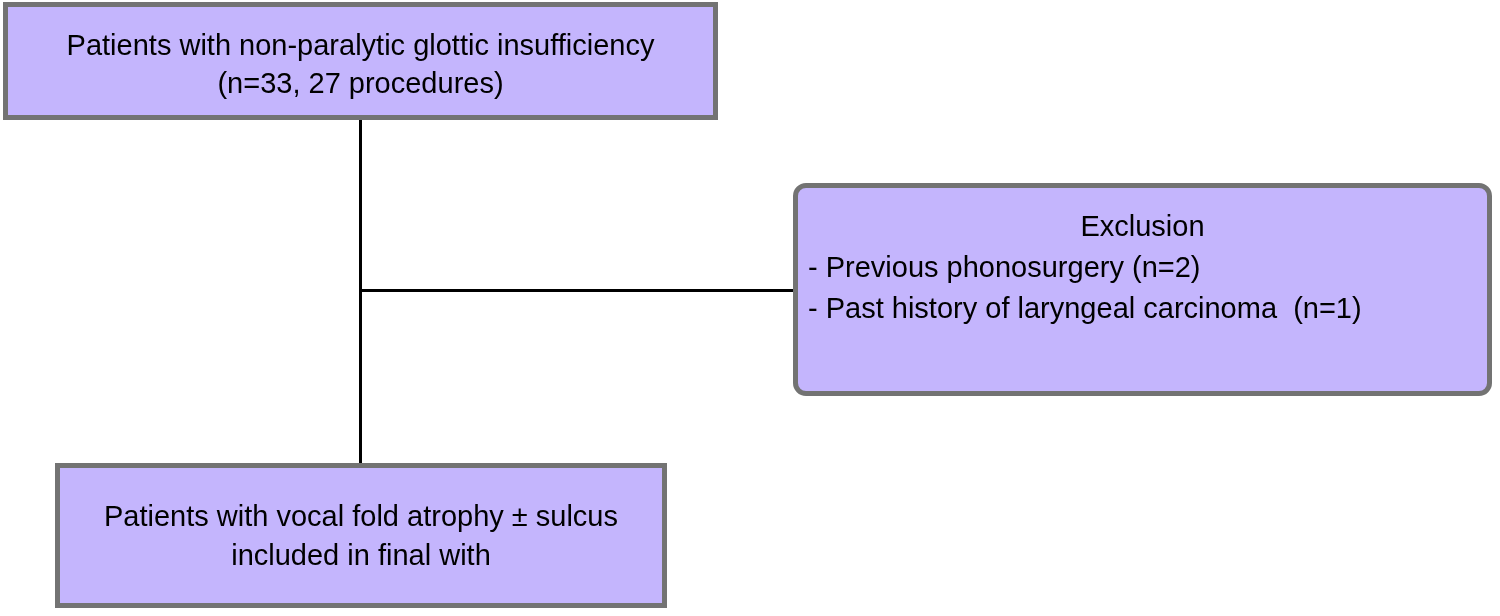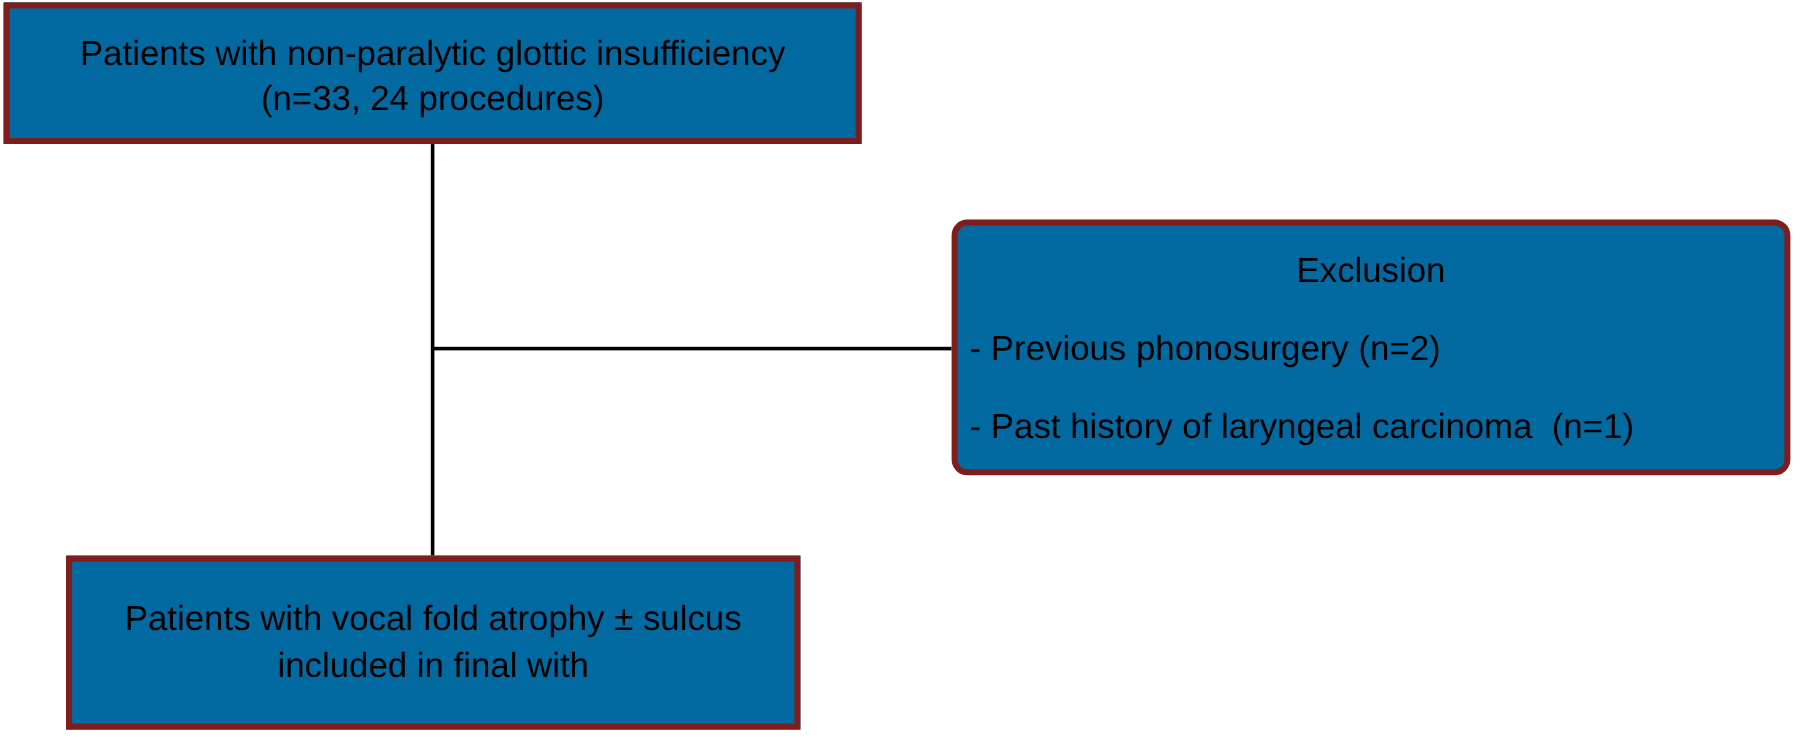--- a/index.html
+++ b/index.html
@@ -8,22 +8,22 @@
     position: relative;
     width: 1500px;
     height: 616px;
     background: #ffffff;
     font-family: "Liberation Sans", "DejaVu Sans", sans-serif;
     color: #000000;
     overflow: hidden;
   }
   .box {
     position: absolute;
-    border: 5px solid #7f1d1d;
-    background: #0369a1;
+    border: 5px solid #737373;
+    background: #c4b5fd;
   }
   .top-box {
     left: 3px; top: 2px;
     width: 715px; height: 118px;
     display: flex; flex-direction: column;
     justify-content: center; align-items: center;
     padding-top: 6px;
     text-align: center;
     font-size: 29px; line-height: 38px;
   }
@@ -40,21 +40,20 @@
     width: 699px; height: 213px;
     padding: 18px 10px 0 10px;
     font-size: 29px; line-height: 41px; border-radius: 13px;
   }
   .exclusion-title {
     text-align: center;
   }
   .exclusion-item {
     text-align: left;
     white-space: pre-wrap;
-    margin-top: 24px;
   }
   .connector {
     position: absolute;
     background: #000000;
   }
   .v-line {
     left: 359px; top: 120px;
     width: 3px; height: 343px;
   }
   .h-line {
@@ -62,21 +61,21 @@
     width: 433px; height: 3px;
   }
 </style>
 </head>
 <body>
 
 <div class="canvas">
 
   <div class="box top-box">
     <div>Patients with non-paralytic glottic insufficiency</div>
-    <div>(n=33, 24 procedures)</div>
+    <div>(n=33, 27 procedures)</div>
   </div>
 
   <div class="connector v-line"></div>
 
   <div class="connector h-line"></div>
 
   <div class="box exclusion-box">
     <div class="exclusion-title">Exclusion</div>
     <div class="exclusion-item">- Previous phonosurgery (n=2)</div>
     <div class="exclusion-item">- Past history of laryngeal carcinoma  (n=1)</div>

